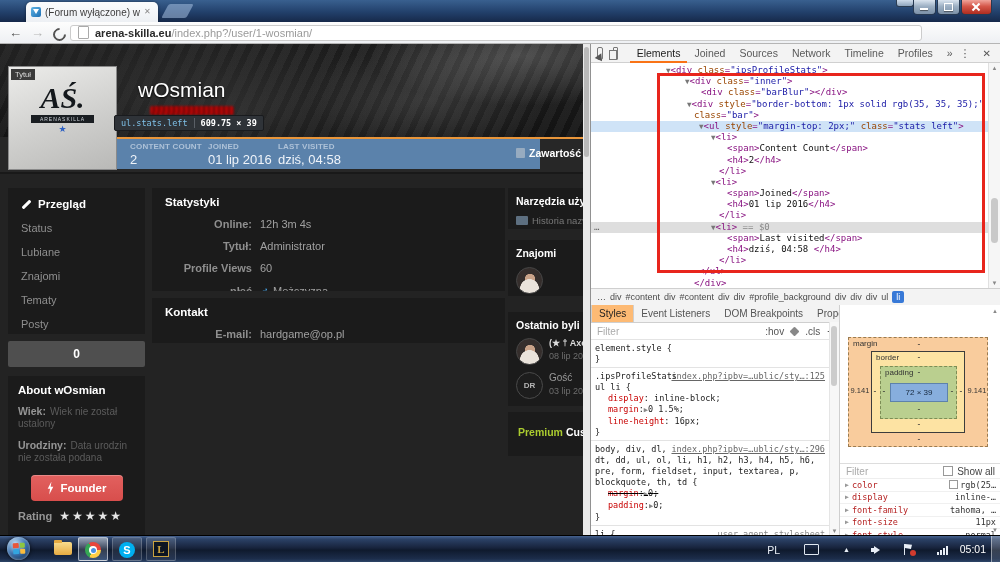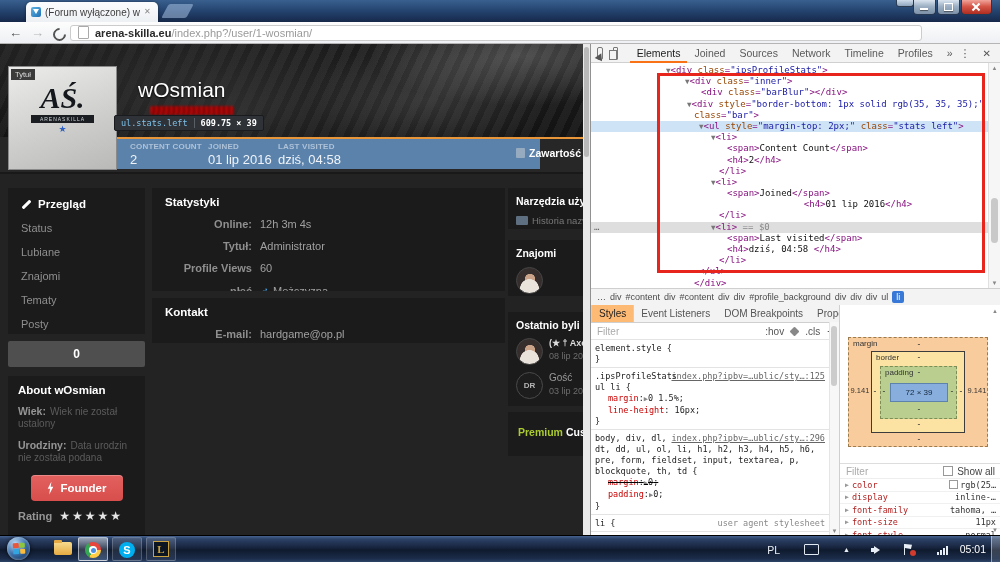--- a/index.html
+++ b/index.html
@@ -412,21 +412,21 @@
         <div class="dom-line" style="padding-left: 110px;"><span class="sg-pu">&lt;div </span><span class="sg-an">class</span><span class="sg-pu">=</span><span class="sg-av">"barBlur"</span><span class="sg-pu">&gt;&lt;/div&gt;</span></div>
         <div class="dom-line" style="padding-left: 96px;"><span class="sg-ar">▼</span><span class="sg-pu">&lt;div </span><span class="sg-an">style</span><span class="sg-pu">=</span><span class="sg-av">"border-bottom: 1px solid rgb(35, 35, 35);"</span></div>
         <div class="dom-line" style="padding-left: 103px;"><span class="sg-an">class</span><span class="sg-pu">=</span><span class="sg-av">"bar"</span><span class="sg-pu">&gt;</span></div>
         <div class="dom-line hl-blue" style="padding-left: 108px;"><span class="sg-ar">▼</span><span class="sg-pu">&lt;ul </span><span class="sg-an">style</span><span class="sg-pu">=</span><span class="sg-av">"margin-top: 2px;"</span><span class="sg-pu"> </span><span class="sg-an">class</span><span class="sg-pu">=</span><span class="sg-av">"stats left"</span><span class="sg-pu">&gt;</span></div>
         <div class="dom-line" style="padding-left: 120px;"><span class="sg-ar">▼</span><span class="sg-pu">&lt;li&gt;</span></div>
         <div class="dom-line" style="padding-left: 136px;"><span class="sg-pu">&lt;span&gt;</span><span class="sg-tx">Content Count</span><span class="sg-pu">&lt;/span&gt;</span></div>
         <div class="dom-line" style="padding-left: 136px;"><span class="sg-pu">&lt;h4&gt;</span><span class="sg-tx">2</span><span class="sg-pu">&lt;/h4&gt;</span></div>
         <div class="dom-line" style="padding-left: 128px;"><span class="sg-pu">&lt;/li&gt;</span></div>
         <div class="dom-line" style="padding-left: 120px;"><span class="sg-ar">▼</span><span class="sg-pu">&lt;li&gt;</span></div>
         <div class="dom-line" style="padding-left: 136px;"><span class="sg-pu">&lt;span&gt;</span><span class="sg-tx">Joined</span><span class="sg-pu">&lt;/span&gt;</span></div>
-        <div class="dom-line" style="padding-left: 136px; text-align: center;"><span class="sg-pu">&lt;h4&gt;</span><span class="sg-tx">01 lip 2016</span><span class="sg-pu">&lt;/h4&gt;</span></div>
+        <div class="dom-line" style="padding-left: 136px;"><span class="sg-pu">&lt;h4&gt;</span><span class="sg-tx">01 lip 2016</span><span class="sg-pu">&lt;/h4&gt;</span></div>
         <div class="dom-line" style="padding-left: 128px;"><span class="sg-pu">&lt;/li&gt;</span></div>
         <div class="dom-line hl-gray" style="padding-left: 120px;"><span class="edge">…</span><span class="sg-ar">▼</span><span class="sg-pu">&lt;li&gt;</span><span class="sg-eq"> == $0</span></div>
         <div class="dom-line" style="padding-left: 136px;"><span class="sg-pu">&lt;span&gt;</span><span class="sg-tx">Last visited</span><span class="sg-pu">&lt;/span&gt;</span></div>
         <div class="dom-line" style="padding-left: 136px;"><span class="sg-pu">&lt;h4&gt;</span><span class="sg-tx">dziś, 04:58 </span><span class="sg-pu">&lt;/h4&gt;</span></div>
         <div class="dom-line" style="padding-left: 128px;"><span class="sg-pu">&lt;/li&gt;</span></div>
         <div class="dom-line" style="padding-left: 108px;"><span class="sg-pu">&lt;/ul&gt;</span></div>
         <div class="dom-line" style="padding-left: 103px;"><span class="sg-pu">&lt;/div&gt;</span></div>
       </div>
     <div id="red-rect"></div>
     <div id="dom-scroll">
@@ -468,20 +468,21 @@
         </span>
       </div>
       <div id="rules">
           <div class="rule">
             <div class="r-line"><span class="sel">element.style {</span></div>
             <div class="r-line">}</div>
           </div>
           <div class="rule">
             <div class="r-line"><span class="r-link">index.php?ipbv=…ublic/sty…:125</span><span class="sel">.ipsProfileStats</span></div>
             <div class="r-line"><span class="sel">ul li {</span></div>
+            <div class="p-line"><span class="p-n">display</span><span class="p-v">: </span><span class="p-v">inline-block</span><span class="p-v">;</span></div>
             <div class="p-line"><span class="p-n">margin</span><span class="p-v">:</span><span class="p-a">▶</span><span class="p-v">0 1.5%</span><span class="p-v">;</span></div>
             <div class="p-line"><span class="p-n">line-height</span><span class="p-v">: </span><span class="p-v">16px</span><span class="p-v">;</span></div>
             <div class="r-line">}</div>
           </div>
           <div class="rule">
             <div class="r-line"><span class="r-link">index.php?ipbv=…ublic/sty…:296</span><span class="sel">body, div, dl,</span></div>
             <div class="r-line"><span class="sel">dt, dd, ul, ol, li, h1, h2, h3, h4, h5, h6,</span></div>
             <div class="r-line"><span class="sel">pre, form, fieldset, input, textarea, p,</span></div>
             <div class="r-line"><span class="sel">blockquote, th, td {</span></div>
             <div class="p-line struck"><span class="p-n">margin</span><span class="p-v">:</span><span class="p-a">▶</span><span class="p-v">0</span><span class="p-v">;</span></div>

